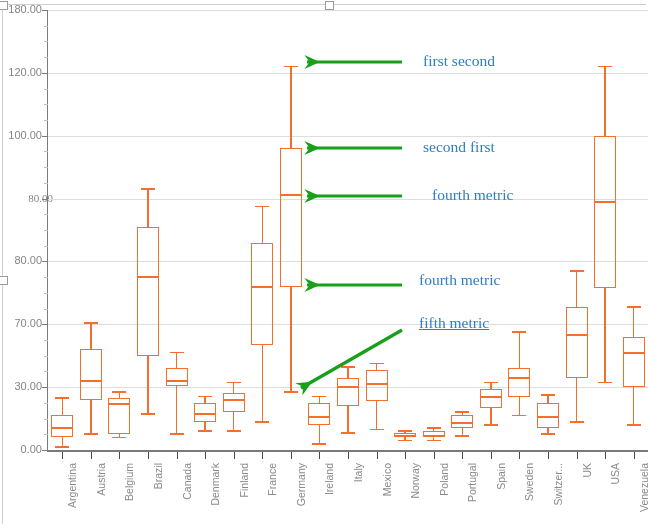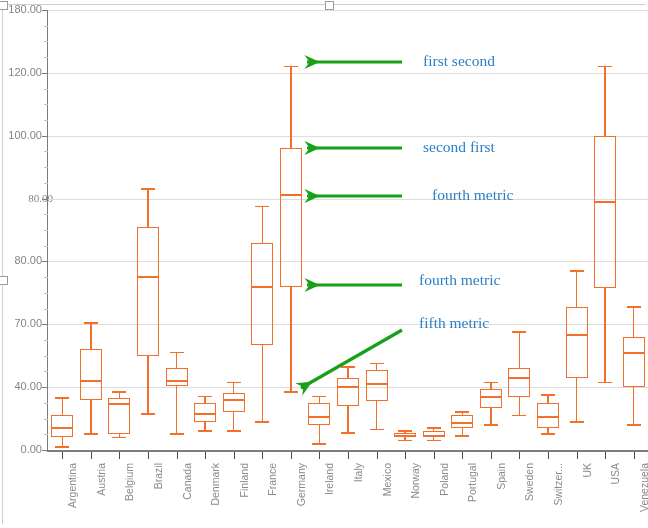--- a/index.html
+++ b/index.html
@@ -178,21 +178,21 @@
       <div class="y-tick-minor" style="top: 151.429px;"></div>
       <div class="y-tick-minor" style="top: 120px;"></div>
       <div class="y-tick-minor" style="top: 104.286px;"></div>
       <div class="y-tick-minor" style="top: 88.5714px;"></div>
       <div class="y-tick-minor" style="top: 57.1429px;"></div>
       <div class="y-tick-minor" style="top: 41.4286px;"></div>
       <div class="y-tick-minor" style="top: 25.7143px;"></div>
     </div>
   <div id="y-labels">
       <div class="y-label-inner" style="position: absolute; top: 443px; left: 0px;">0.00</div>
-      <div class="y-label-inner" style="position: absolute; top: 380.143px; left: 0px;">40.00</div>
+      <div class="y-label-inner" style="position: absolute; top: 380.143px; left: 0px;">30.00</div>
       <div class="y-label-inner" style="position: absolute; top: 317.286px; left: 0px;">70.00</div>
       <div class="y-label-inner" style="position: absolute; top: 254.429px; left: 0px;">80.00</div>
       <div class="y-label-inner" style="position: absolute; top: 191.571px; left: 11px; font-family: Liberation Serif, serif;">80.00</div>
       <div class="y-label-inner" style="position: absolute; top: 128.714px; left: 0px;">100.00</div>
       <div class="y-label-inner" style="position: absolute; top: 65.8571px; left: 0px;">120.00</div>
       <div class="y-label-inner" style="position: absolute; top: 3px; left: 0px;">180.00</div>
     </div>
 
   <div id="plot">
     <div id="gridlines">
@@ -434,16 +434,16 @@
       <line x1="402" y1="148" x2="307" y2="148" stroke="#18a018" stroke-width="3.2" marker-end="url(#arrowhead)"></line>
       <line x1="402" y1="196" x2="307" y2="196" stroke="#18a018" stroke-width="3.2" marker-end="url(#arrowhead)"></line>
       <line x1="402" y1="285" x2="307" y2="285" stroke="#18a018" stroke-width="3.2" marker-end="url(#arrowhead)"></line>
       <line x1="402" y1="330" x2="301" y2="388" stroke="#18a018" stroke-width="3.2" marker-end="url(#arrowhead)"></line>
     </svg>
   <div id="anno-labels">
       <div class="anno-text" style="left: 423px; top: 52px;">first second</div>
       <div class="anno-text" style="left: 423px; top: 138px;">second first</div>
       <div class="anno-text" style="left: 432px; top: 186px;">fourth metric</div>
       <div class="anno-text" style="left: 419px; top: 271px;">fourth metric</div>
-      <div class="anno-text" style="left: 419px; top: 314px;">fifth metric</div>
+      <div class="anno-text" style="left: 419px; top: 314px; text-decoration: underline;">fifth metric</div>
     </div>
 
 </div>
 
 </body></html>

